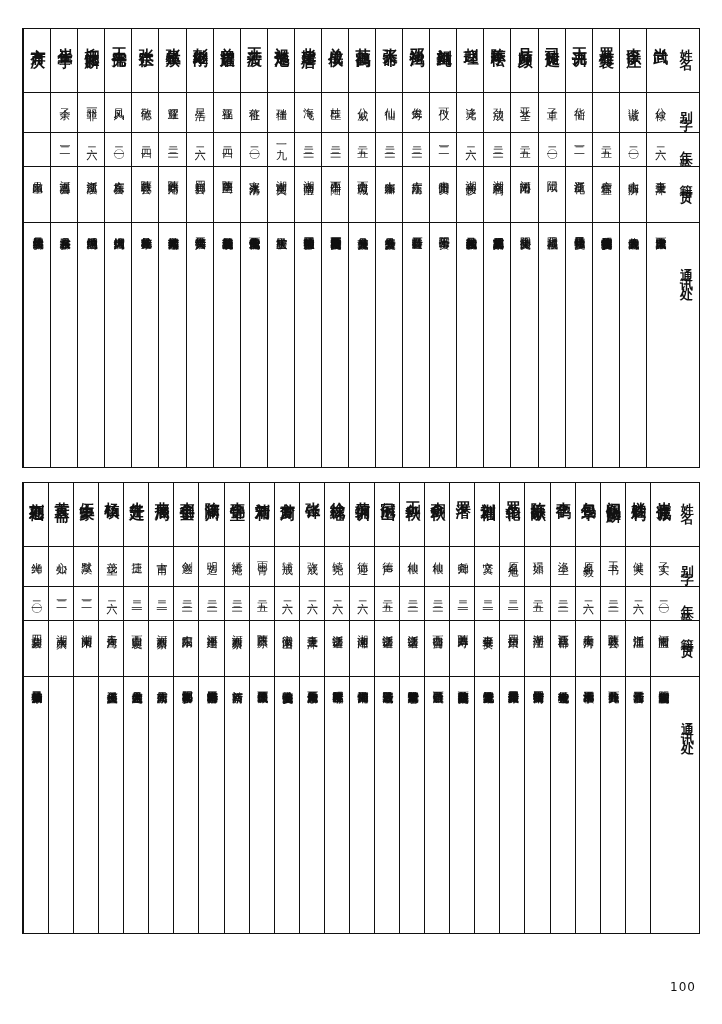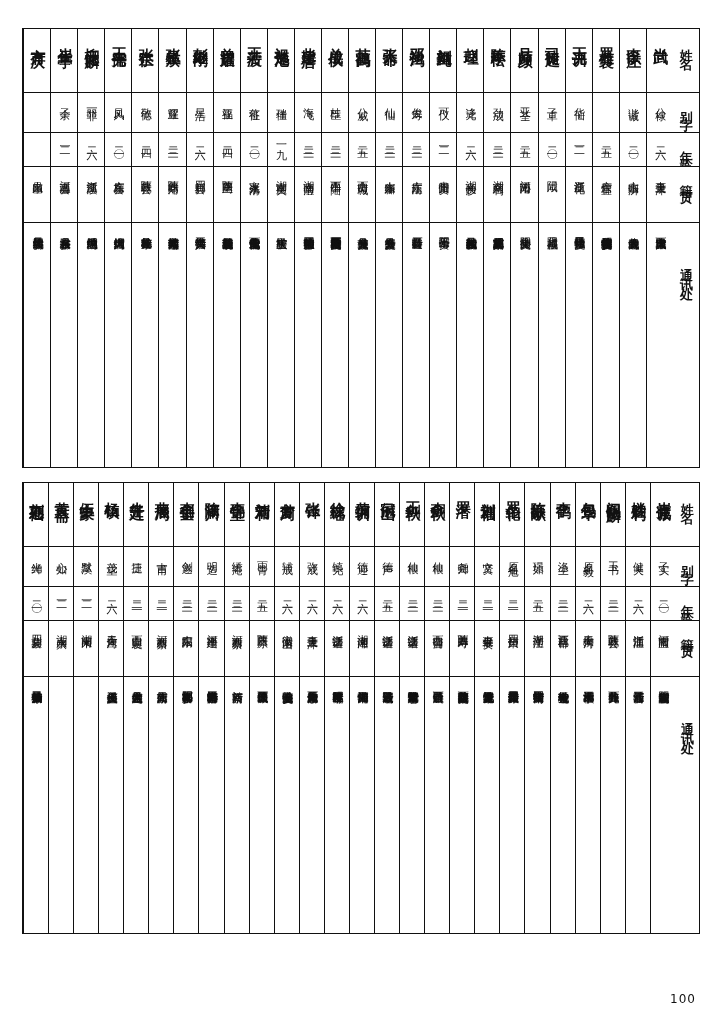--- a/index.html
+++ b/index.html
@@ -90,21 +90,21 @@
     font-weight: 600;
     letter-spacing: 6px;
     padding-top: 8px;
   }
   .header-col .c-addr .vtext { padding-top: 34px; letter-spacing: 10px; }
   .header-col .c-name .vtext { padding-top: 10px; letter-spacing: 8px; }
 
   .page-number {
     position: absolute;
     right: 26px;
-    bottom: 18px;
+    bottom: 30px;
     font-size: 12px;
     color: #111;
     letter-spacing: 1px;
     text-align: center;
   }
 </style>
 </head>
 <body>
 
 <div class="page">

